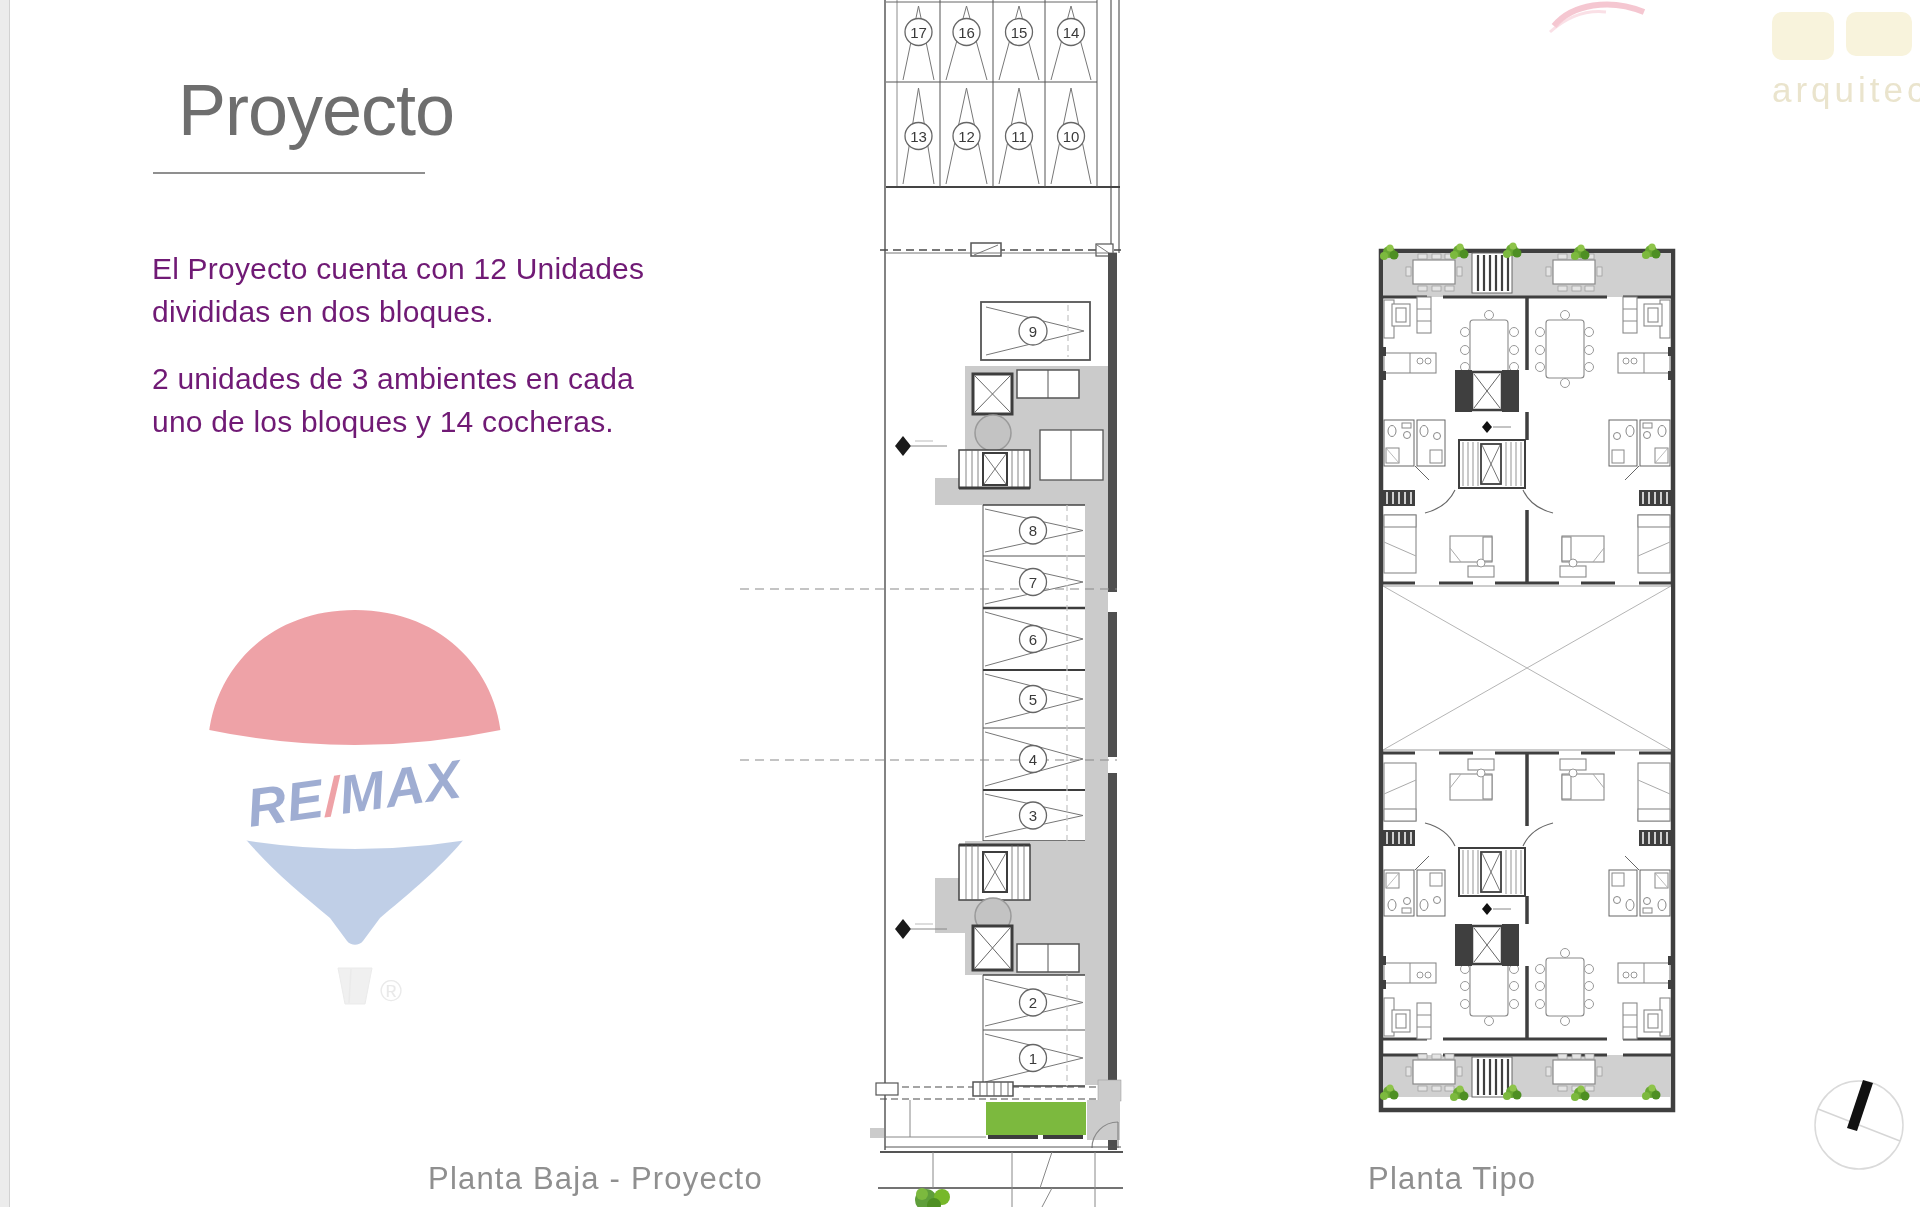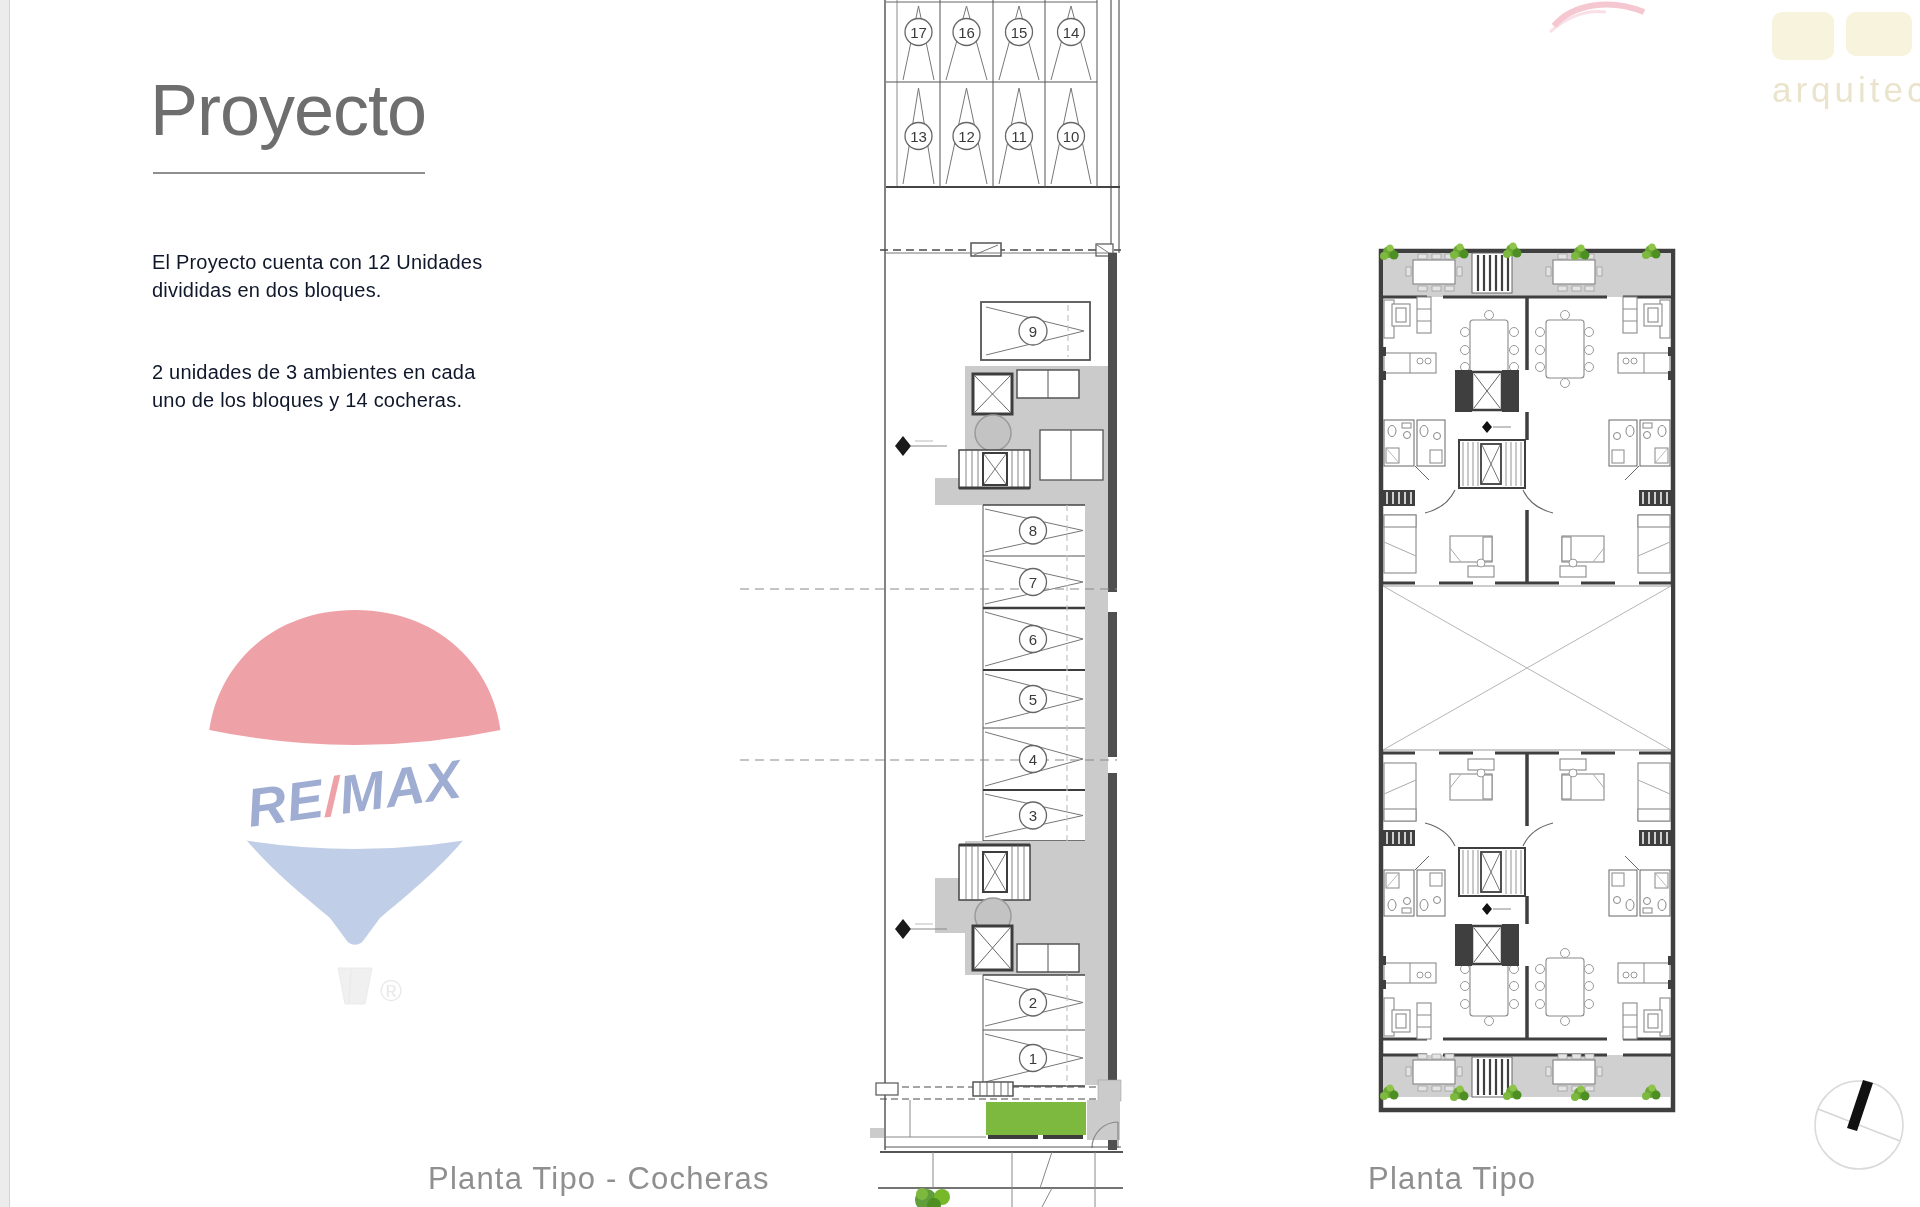--- a/index.html
+++ b/index.html
@@ -1,21 +1,21 @@
 <!DOCTYPE html>
 <html><head>
 <meta charset="utf-8">
 <style>
   html,body{margin:0;padding:0;}
   body{width:1920px;height:1207px;position:relative;overflow:hidden;background:#ffffff;
        font-family:"Liberation Sans","DejaVu Sans",sans-serif;}
   .abs{position:absolute;}
-  .title{font-size:72px;font-weight:300;color:#6e6e6e;letter-spacing:-1px;line-height:1;}
+  .title{font-size:72px;font-weight:300;color:#6e6e6e;letter-spacing:-1px;line-height:1;margin-left:28px;}
   .rule{background:#8f8f8f;height:2px;}
-  .para{font-size:20px;color:#0f172a;line-height:1.42;white-space:pre-line;letter-spacing:0.2px;}
+  .para{font-size:30px;color:#701a75;line-height:1.42;white-space:pre-line;letter-spacing:0.2px;}
   .plan-label{font-size:31px;color:#8f8f8f;letter-spacing:1.2px;font-weight:400;}
   .edge{left:0;top:0;width:9px;height:1207px;background:#ececec;border-right:1px solid #d2d2d2;}
   .wm-text{font-size:35px;color:#eae4cd;letter-spacing:4px;white-space:nowrap;}
   .wm-clip{overflow:hidden;}
   svg text.spot{font-size:15px;fill:#3a3a3a;text-anchor:middle;dominant-baseline:central;}
   svg .thin{stroke:#8a8a8a;stroke-width:1.1;fill:#ffffff;}
 </style>
 </head>
 <body>
 
@@ -377,21 +377,21 @@
       <use href="#terr-table" transform="translate(140,800)"></use>
     <use href="#gate" transform="translate(0,804)"></use>
     <use href="#plant" x="14" y="852"></use>
       <use href="#plant" x="84" y="853"></use>
       <use href="#plant" x="137" y="852"></use>
     <use href="#plant" x="205" y="853"></use>
       <use href="#plant" x="276" y="852"></use>
   </g>
 </svg>
 
-<div class="abs plan-label" style="left:428px;top:1161px;">Planta Tipo - Cocheras</div>
+<div class="abs plan-label" style="left:428px;top:1161px;">Planta Baja - Proyecto</div>
 <div class="abs plan-label" style="left:1368px;top:1161px;">Planta Tipo</div>
 
 <svg class="abs" style="left:1548px;top:0;" width="110" height="40" viewBox="0 0 110 40">
   <path d="M6,26 C24,4 62,-2 96,12" stroke="#f2b4c1" stroke-width="6" fill="none" opacity="0.75"></path>
   <path d="M2,32 C20,16 40,10 58,12" stroke="#f7ccd5" stroke-width="3" fill="none" opacity="0.6"></path>
 </svg>
 <div class="abs" style="left:1772px;top:0;width:148px;height:110px;margin-top:12px;">
   <div class="abs" style="left:0;top:0;width:62px;height:48px;border-radius:10px;background:#f8f3dc;"></div>
   <div class="abs" style="left:74px;top:0;width:66px;height:44px;border-radius:10px;background:#f8f3dc;"></div>
   <div class="abs wm-clip" style="left:0;top:58px;width:148px;height:44px;">

